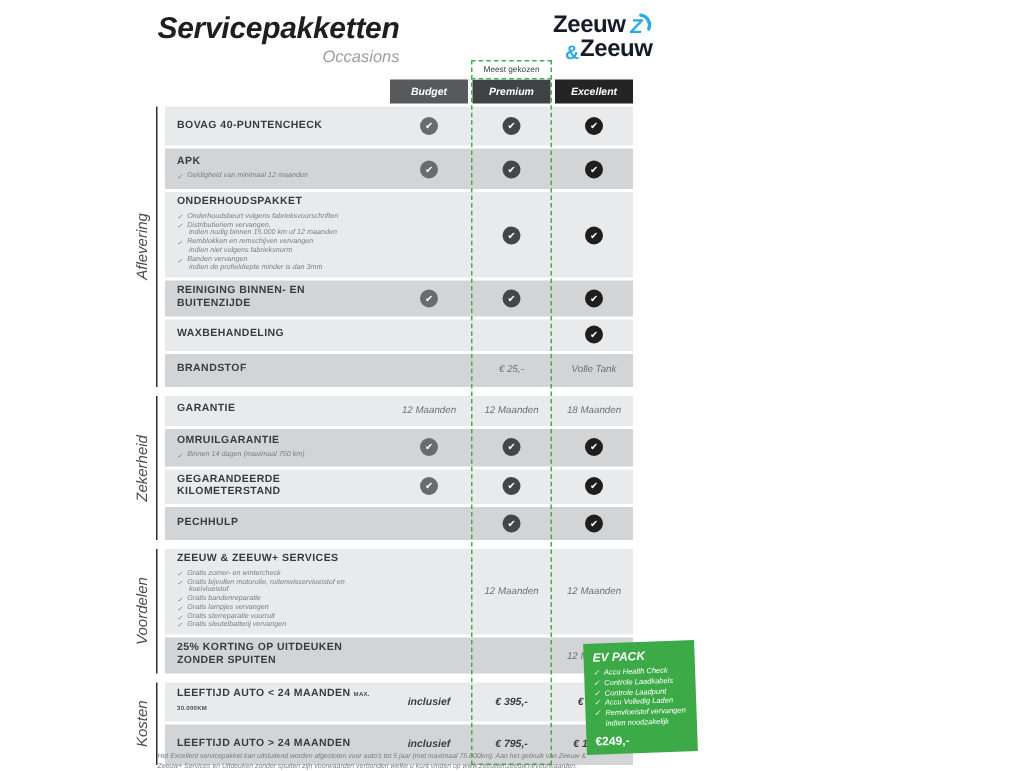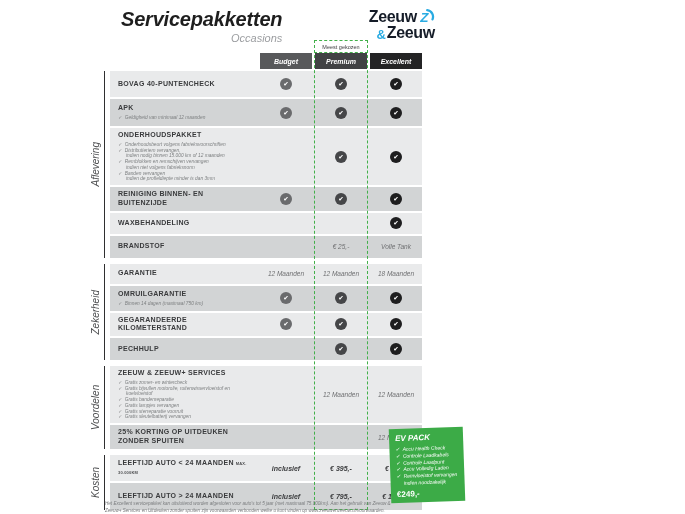--- a/index.html
+++ b/index.html
@@ -1,20 +1,20 @@
 <!DOCTYPE html>
 <html><head>
 <meta charset="utf-8">
 <style>
   * { margin:0; padding:0; box-sizing:border-box; }
   html,body { width:685px; height:514px; }
   body { font-family:"Liberation Sans", sans-serif; background:#ffffff; position:relative; overflow:hidden; }
 
   
-  .title-block { position:absolute; left:105px; top:8px;margin-left:16px; }
+  .title-block { position:absolute; left:105px; top:8px; }
   .page-title { font-size:20px; font-weight:bold; font-style:italic; color:#1e1e1e; letter-spacing:-0.2px; }
   .page-subtitle { font-size:11px; font-style:italic; color:#9b9da0; margin-top:1px;text-align:right; }
 
   .logo { position:absolute; right:250px; top:8px; text-align:right; line-height:1; }
   .logo-line { display:flex; align-items:flex-end; justify-content:flex-end; }
   .logo-word { font-size:16px; font-weight:bold; color:#151c28; letter-spacing:-0.3px; }
   .logo-amp { font-size:13px; font-weight:bold; margin-right:1px; }
   .logo-z-svg { width:17px; height:17px; margin-left:1px; }
 
   

